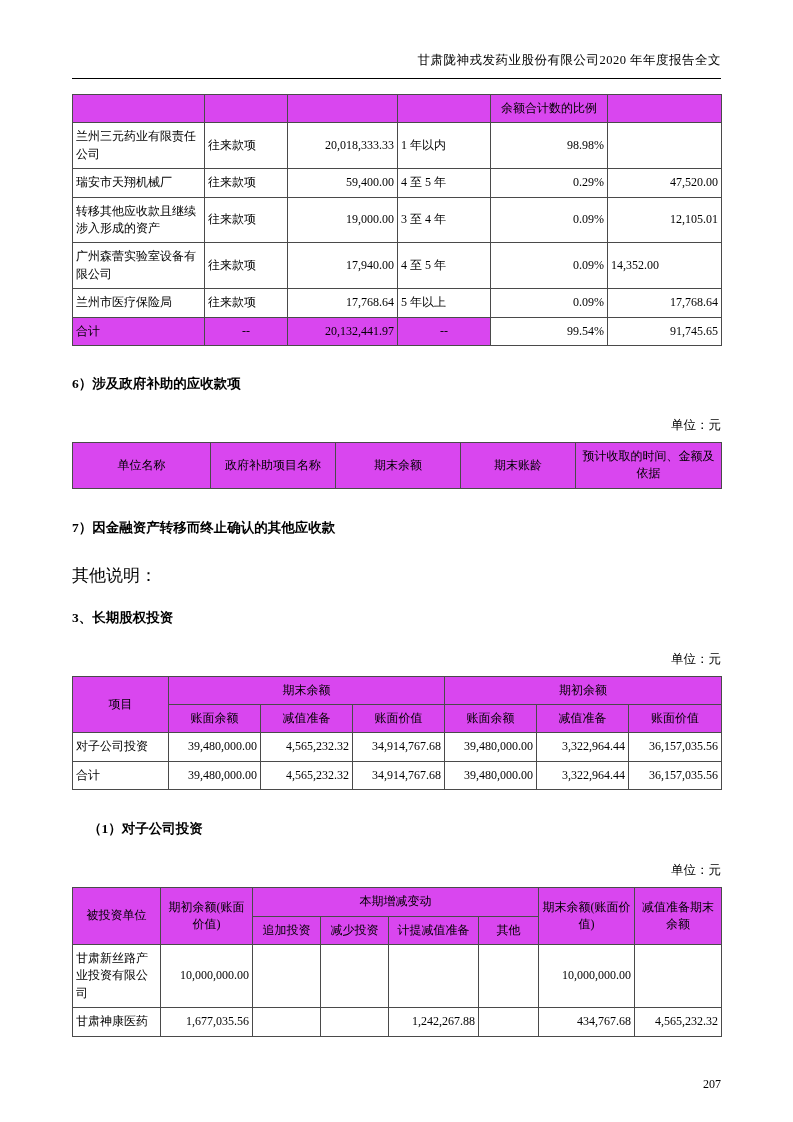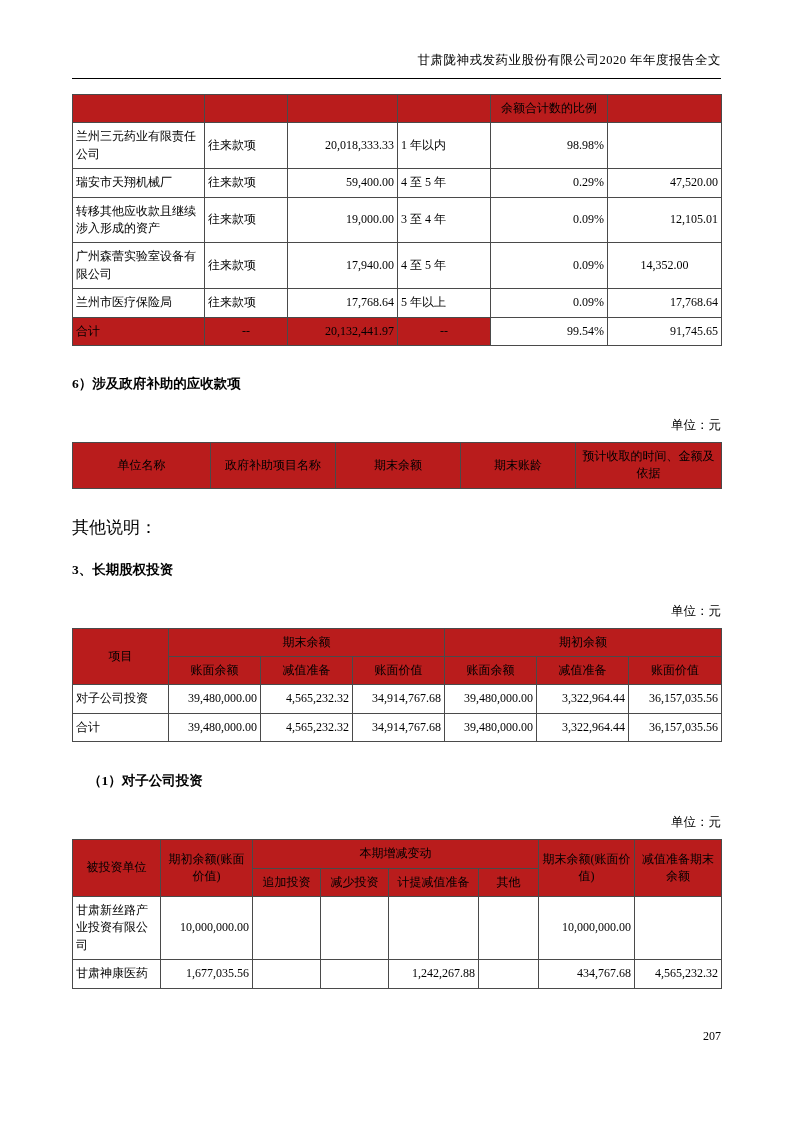--- a/index.html
+++ b/index.html
@@ -18,21 +18,21 @@
   .unit { text-align:right; font-size:12.5px; }
   table.tbl {
     border-collapse:collapse; width:649px; table-layout:fixed;
     font-size:12px;
   }
   table.tbl td {
     border:1px solid #4a4a4a; padding:5px 3px; vertical-align:middle;
     line-height:1.45; word-break:break-all; overflow:hidden;
   }
   table.tbl thead td { text-align:center; }
-  .shade { background:#b91c1c; }
+  .shade { background:#d946ef; }
   .num { white-space:nowrap; }
   .ta-l { text-align:left; } .ta-c { text-align:center; } .ta-r { text-align:right; }
   .page-num { text-align:right; font-size:12px; margin-top:40px; }
   .indent1 { padding-left:16px; }
 </style>
 </head>
 <body>
 
 <div class="content">
 
@@ -81,21 +81,21 @@
           <td style="text-align: left;">3 至 4 年</td>
           <td class="num" style="text-align: right;">0.09%</td>
           <td class="num" style="text-align: right;">12,105.01</td>
         </tr>
         <tr>
           <td style="text-align: left;">广州森蕾实验室设备有限公司</td>
           <td style="text-align: left;">往来款项</td>
           <td class="num" style="text-align: right;">17,940.00</td>
           <td style="text-align: left;">4 至 5 年</td>
           <td class="num" style="text-align: right;">0.09%</td>
-          <td class="num" style="text-align: center;">14,352.00</td>
+          <td class="num" style="text-align: left;">14,352.00</td>
         </tr>
         <tr>
           <td style="text-align: left;">兰州市医疗保险局</td>
           <td style="text-align: left;">往来款项</td>
           <td class="num" style="text-align: right;">17,768.64</td>
           <td style="text-align: left;">5 年以上</td>
           <td class="num" style="text-align: right;">0.09%</td>
           <td class="num" style="text-align: right;">17,768.64</td>
         </tr>
       </tbody>
@@ -127,20 +127,21 @@
       <tr>
         <td class="shade">单位名称</td>
         <td class="shade">政府补助项目名称</td>
         <td class="shade">期末余额</td>
         <td class="shade">期末账龄</td>
         <td class="shade">预计收取的时间、金额及依据</td>
       </tr>
     </thead>
   </table>
 
+  <div class="sec" style="margin-top:30px">7）因金融资产转移而终止确认的其他应收款</div>
 
 
   <div class="plain" style="margin-top:27px">其他说明：</div>
 
   <div class="sec" style="margin-top:22px">3、长期股权投资</div>
 
   <div class="unit" style="margin-top:24px">单位：元</div>
 
   <table class="tbl" style="margin-top:8px">
     <colgroup>

